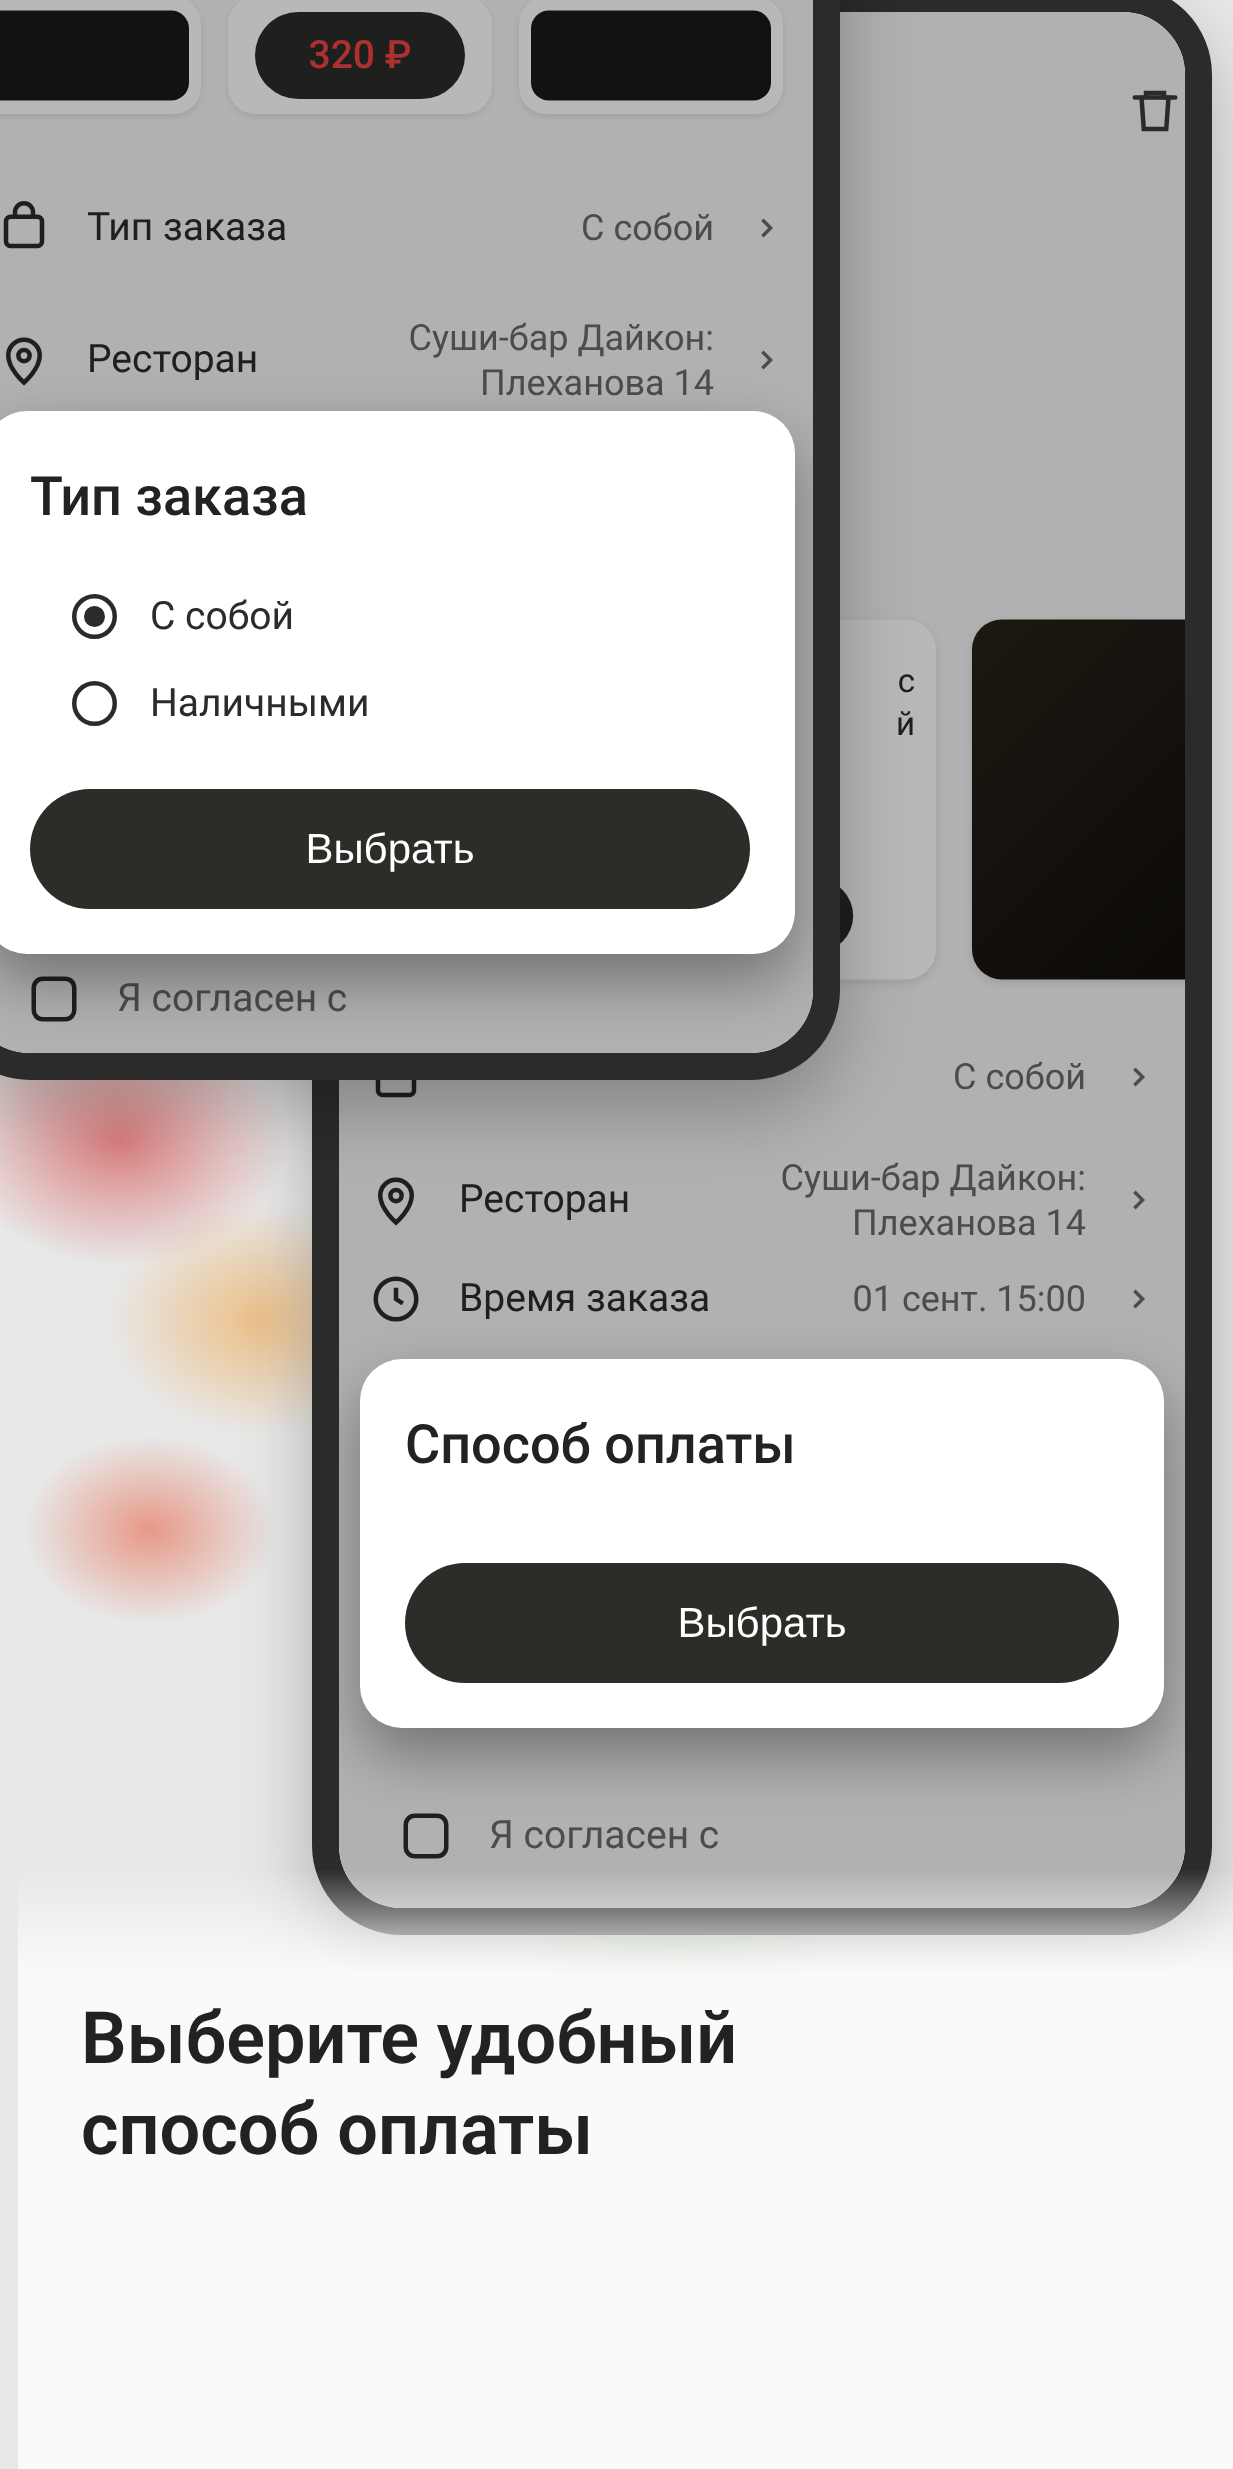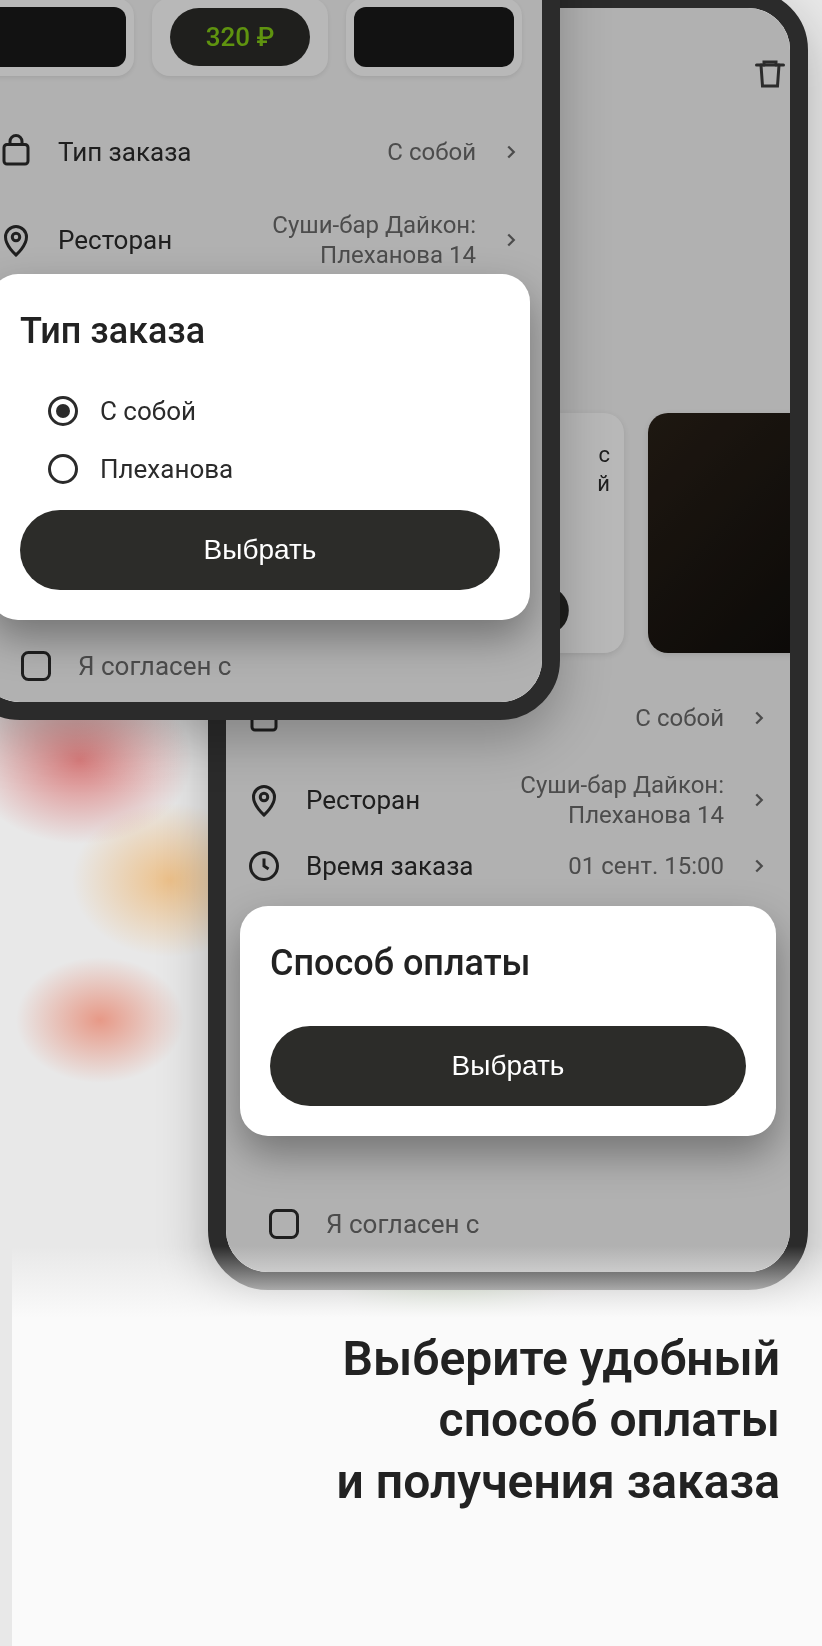--- a/index.html
+++ b/index.html
@@ -33,55 +33,54 @@
   .phone-a { left: -40px; top: -340px; width: 600px; height: 1060px; z-index: 5; }
   .phone-b { left: 208px; top: -10px;   width: 600px; height: 1300px; z-index: 3; }
 
   
   .screen { position: absolute; inset: 0; background: #f5f5f5; }
   .dimmer { position: absolute; inset: 0; background: rgba(0,0,0,.28); }
 
   
   .chip-row { position: absolute; left: -20px; top: 320px; right: 20px; height: 88px; display:flex; gap:18px; }
   .chip-card { width: 210px; height: 78px; border-radius: 18px; background: #fff; box-shadow:0 2px 4px rgba(0,0,0,.08); display:flex; align-items:center; justify-content:center; }
-  .chip-price { background:#2c2c29; color:#84cc16; border-radius: 40px; padding: 14px 36px; font-size: 26px; font-weight:500; }
+  .chip-price { background:#2c2c29; color:#ef4444; border-radius: 40px; padding: 14px 36px; font-size: 26px; font-weight:500; }
   .chip-img { width:160px; height:60px; background:#1a1a1a; border-radius:12px; }
 
   
   .list-row { position: absolute; left: 20px; right: 20px; display:flex; align-items:center; gap:24px; color:#3a3a3a; }
   .list-row .icon { width:36px; height:36px; color:#2b2b2b; flex-shrink:0; }
   .list-row .label { font-size:26px; color:#2b2b2b; flex:1; }
   .list-row .value { font-size:24px; color:#6a6a6a; text-align:right; line-height:1.25; }
   .chev { width:22px; flex-shrink:0; color:#6a6a6a; }
 
   
   .dialog { position:absolute; background:#fff; border-radius:28px; box-shadow:0 18px 40px rgba(0,0,0,.35); padding:36px 30px 30px; }
   .dialog h2 { font-size:36px; font-weight:500; color:#222; margin-bottom:30px; }
   .radio-row { display:flex; align-items:center; gap:22px; padding:14px 0 14px 28px; }
   .radio { width:30px; height:30px; border-radius:50%; border:3px solid #2b2b2b; display:flex; align-items:center; justify-content:center; flex-shrink:0; }
   .radio.on::after { content:""; width:14px; height:14px; background:#2b2b2b; border-radius:50%; }
   .radio-row span { font-size:26px; color:#2b2b2b; }
-  .btn-primary { margin-top:12px; width:100%; background:#2c2c29; color:#fff; font-size:28px; border:none; border-radius:40px; padding:24px 0; }
+  .btn-primary { margin-top:28px; width:100%; background:#2c2c29; color:#fff; font-size:28px; border:none; border-radius:40px; padding:24px 0; }
 
   
   .b-cards { position:absolute; left:-30px; top:405px; right:-60px; height:240px; display:flex; gap:24px; }
   .b-card { width:220px; background:#fff; border-radius:20px; box-shadow:0 2px 6px rgba(0,0,0,.1); position:relative; }
   .b-card.dark { background:#1a1a1a; }
   .b-chip { position:absolute; left:50%; transform:translateX(-50%); bottom:18px; background:#2c2c29; color:#fff; border-radius:30px; padding:12px 30px; font-size:22px; }
 
   
   .trash { position:absolute; right:34px; top:56px; width:36px; height:40px; z-index:4; color:#2b2b2b; }
 
   
   .bottom-panel {
     position:absolute; left:12px; right:0; bottom:0; height:400px;
     background: linear-gradient(to bottom, rgba(248,248,248,0) 0%, #fafafa 18%, #fafafa 100%);
     z-index:6;
     padding: 82px 42px 0;
-    text-align: right;
   }
   .bottom-panel h1 { font-size:48px; font-weight:600; color:#222; line-height:1.28; }
 
   svg { display:block; }
 </style>
 </head>
 <body>
 
 <div class="bg-art"></div>
 
@@ -243,26 +242,25 @@
     <div class="dimmer"></div>
 
     <div class="dialog" style="left:12px; right:12px; top:596px">
       <h2>Тип заказа</h2>
       <div class="radio-row">
         <div class="radio on"></div>
         <span>С собой</span>
       </div>
       <div class="radio-row">
         <div class="radio"></div>
-        <span>Плеханова</span>
+        <span>Наличными</span>
       </div>
       <button class="btn-primary">Выбрать</button>
     </div>
   </div>
 </div>
 
 <div class="bottom-panel">
   <h1>
     <div>Выберите удобный</div>
     <div>способ оплаты</div>
-    <div>и получения заказа</div>
   </h1>
 </div>
 
 </body></html>

